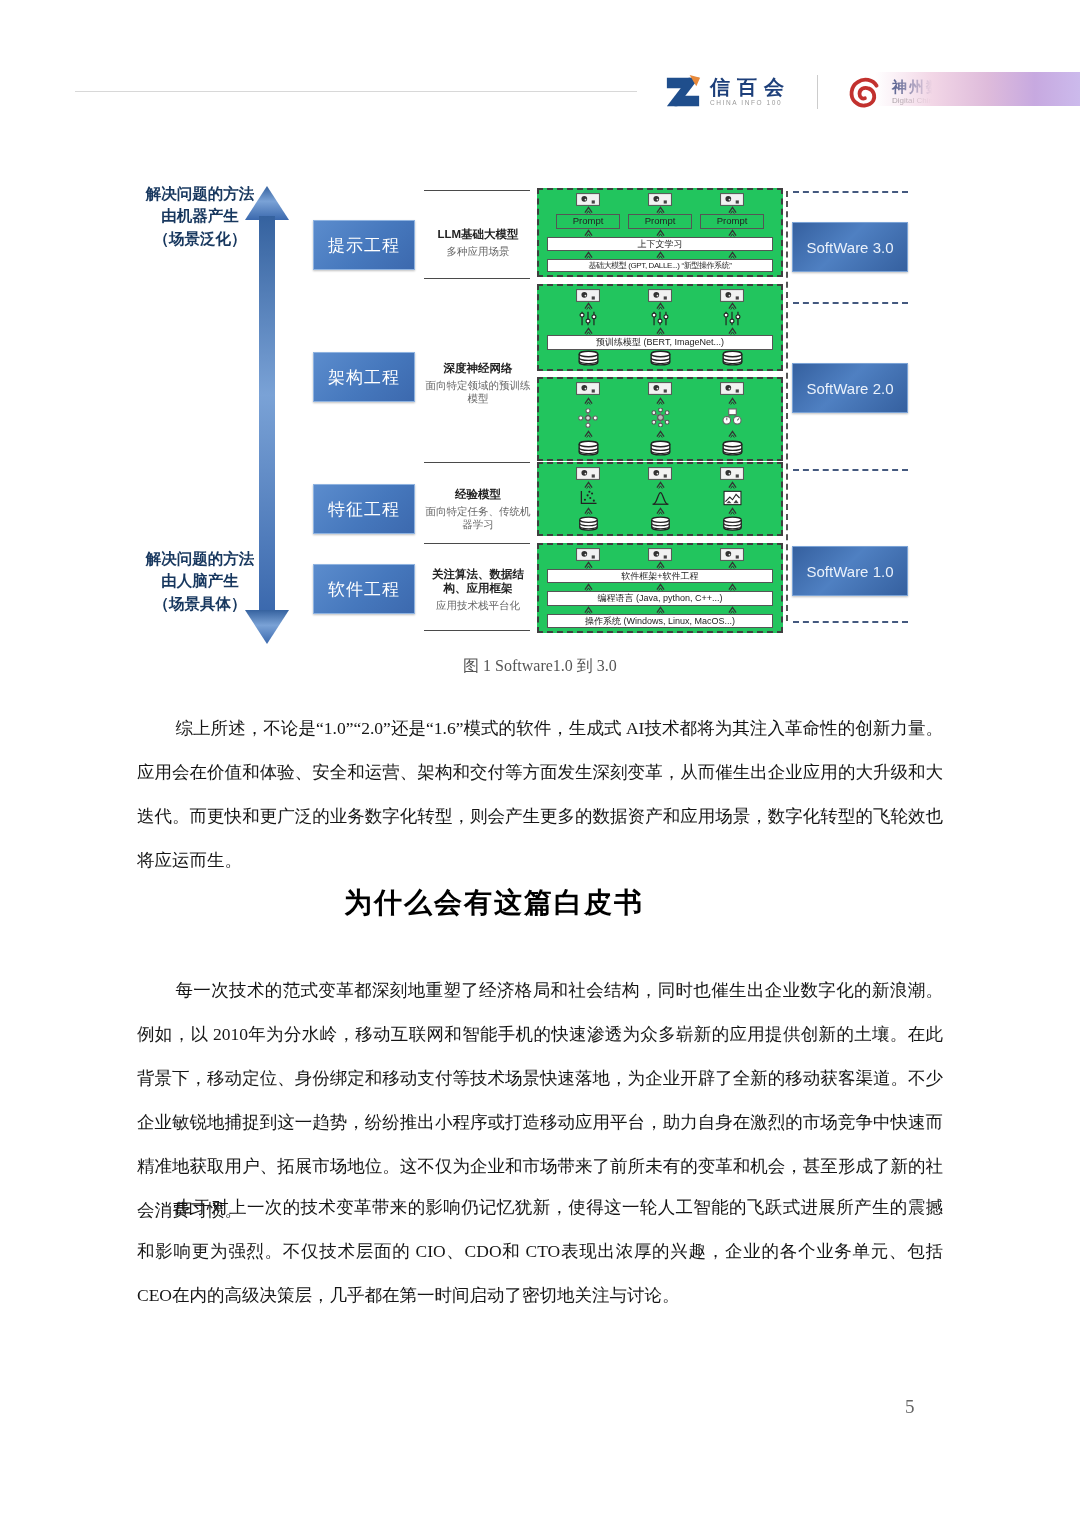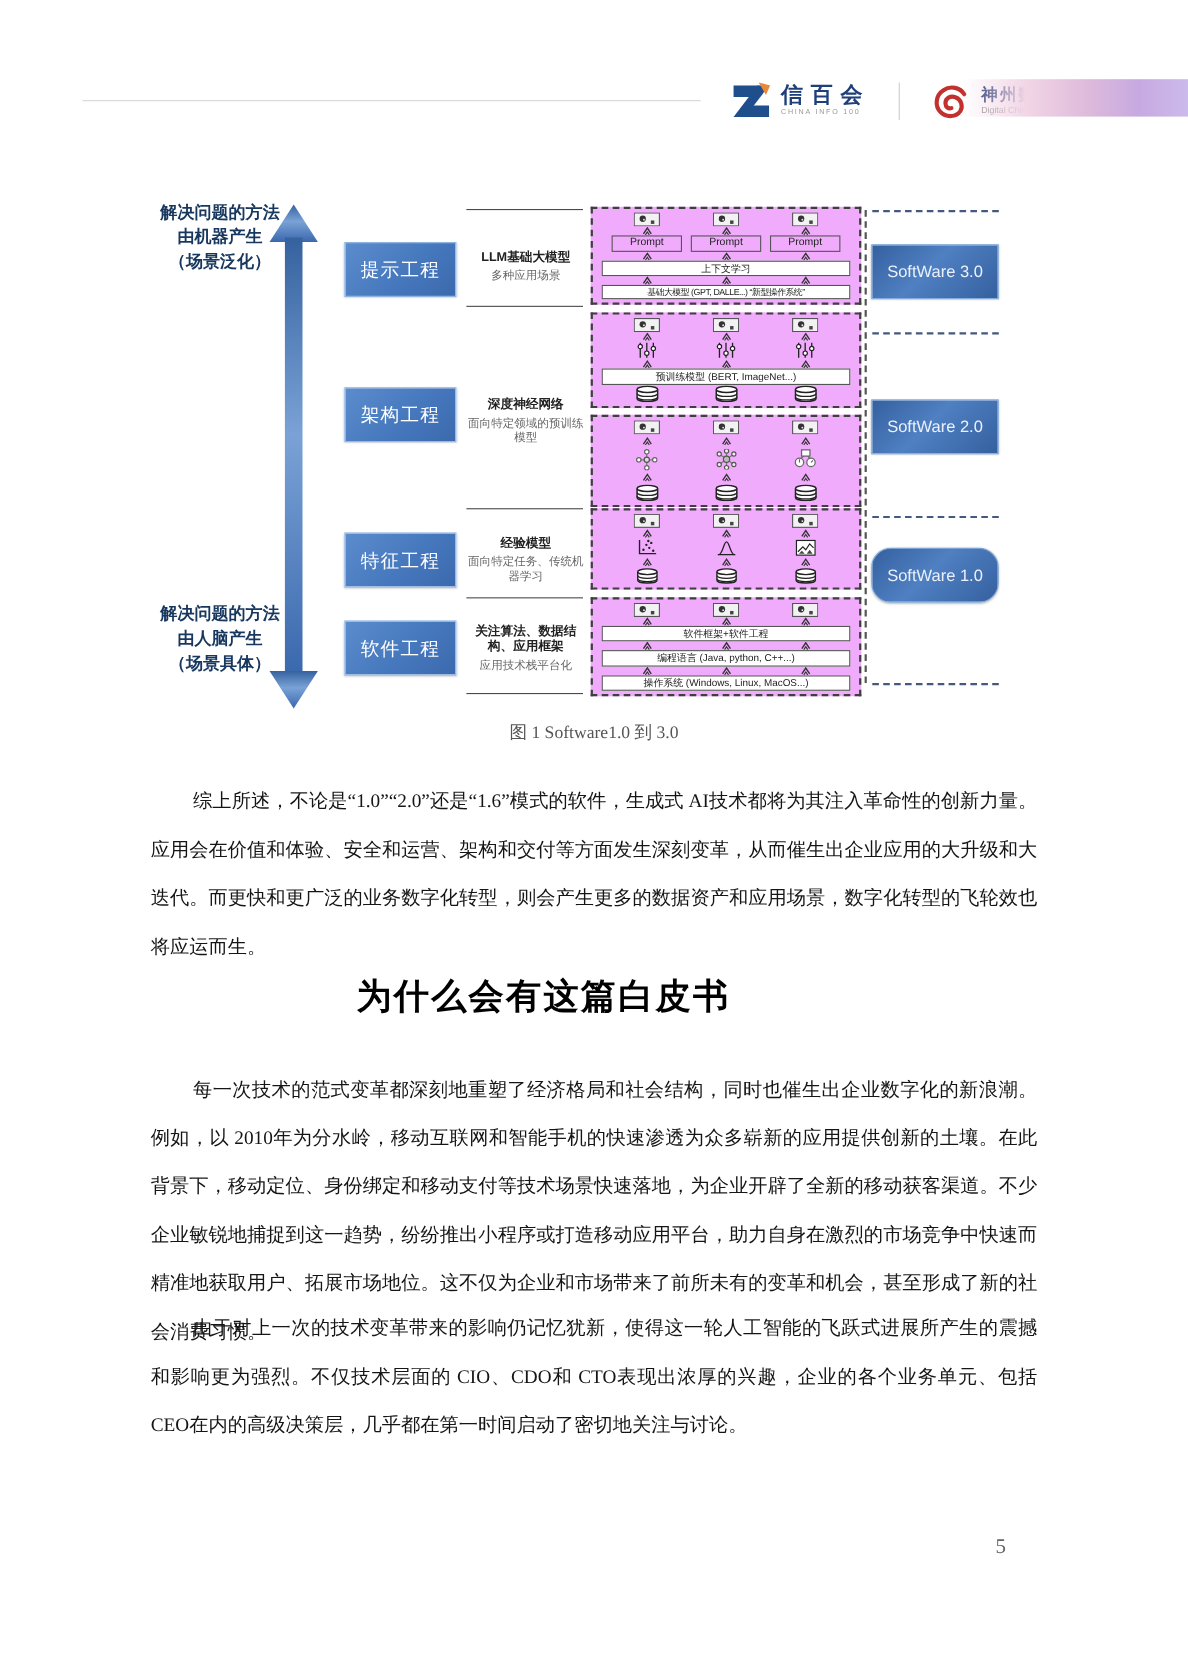--- a/index.html
+++ b/index.html
@@ -21,41 +21,41 @@
   .axis-label{position:absolute;width:120px;text-align:center;font-size:15.5px;font-weight:bold;
     color:#17375e;line-height:1.45;white-space:pre-line;}
   .stage-box{position:absolute;left:313px;width:100px;height:48px;display:flex;align-items:center;justify-content:center;
     background:linear-gradient(135deg,#5b8ccd 0%,#4678bd 55%,#3c69ae 100%);
     border:1px solid #8fb3e0;color:#fff;font-weight:normal;font-size:17px;letter-spacing:1px;
     box-shadow:0 1px 2px rgba(0,0,0,.25);}
   .desc{position:absolute;left:424px;width:108px;text-align:center;}
   .desc .t{font-size:11.5px;font-weight:bold;color:#222;line-height:1.2;}
   .desc .s{font-size:10.5px;color:#666;line-height:1.25;margin-top:3px;}
   .sep{position:absolute;left:424px;width:106px;height:0;border-top:1.5px solid #4a4a4a;}
-  .panel{position:absolute;left:537px;width:246px;border:2px dashed #3f3f3f;background:#f0abfc;box-sizing:border-box;
+  .panel{position:absolute;left:537px;width:246px;border:2px dashed #3f3f3f;background:#22c55e;box-sizing:border-box;
     padding:3px 8px;display:flex;flex-direction:column;justify-content:space-between;}
   .prow{display:flex;justify-content:space-between;align-items:center;padding:0 8px;}
   .pcell{width:66px;display:flex;justify-content:center;align-items:flex-end;}
   .bar{border:1.2px solid #555;background:#fff;text-align:center;font-size:9px;line-height:12px;height:13px;
     color:#222;overflow:hidden;white-space:nowrap;}
   .bar.small{font-size:8px;letter-spacing:-0.4px;}
   .pbox{border:1.2px solid #555;width:62px;height:13px;font-size:9.5px;line-height:12px;text-align:center;color:#222;}
   .vdash{position:absolute;left:786px;top:191px;height:430px;width:0;border-left:2px dashed #555;}
   .hdash{position:absolute;left:793px;width:115px;height:0;border-top:2px dashed #44597f;}
   .sw-box{position:absolute;left:792px;width:114px;height:48px;display:flex;align-items:center;justify-content:center;
     background:linear-gradient(135deg,#35609f 0%,#4f80c2 45%,#35609f 100%);
     border:1px solid #7ba3d6;color:#eaf1fb;font-size:15px;box-shadow:0 1px 2px rgba(0,0,0,.25);}
   .ic{display:block;}
   
   .caption{position:absolute;left:0;top:656px;width:1080px;text-align:center;
     font-family:"Liberation Serif",serif;font-size:16px;color:#555;}
   .body-p{position:absolute;left:137px;width:806px;font-family:"Liberation Serif",serif;
     font-size:17.5px;line-height:44px;text-align:justify;text-indent:2.2em;color:#151515;}
   .h1{position:absolute;left:0;top:884px;width:988px;text-align:center;
-    font-family:"Liberation Serif",serif;font-size:32px;font-weight:bold;color:#000;letter-spacing:2px;}
+    font-family:"Liberation Serif",serif;font-size:28px;font-weight:bold;color:#000;letter-spacing:2px;}
   .pageno{position:absolute;left:905px;top:1396px;font-size:19px;color:#666;font-family:"Liberation Serif",serif;}
 </style>
 </head>
 <body>
 
 <svg width="0" height="0" style="position:absolute">
   <defs>
     <symbol id="i-chip" viewBox="0 0 26 14">
       <rect x="0.6" y="0.6" width="24.8" height="12.8" fill="#f2f2f2" stroke="#555" stroke-width="1.1"></rect>
       <circle cx="9" cy="6.3" r="3.1" fill="#333"></circle>
@@ -622,21 +622,21 @@
     <div class="bar">操作系统 (Windows, Linux, MacOS...)</div>
   </div>
 
   <div class="vdash"></div>
   <div class="hdash" style="top:191px;"></div>
   <div class="hdash" style="top:302px;"></div>
   <div class="hdash" style="top:469px;"></div>
   <div class="hdash" style="top:621px;"></div>
   <div class="sw-box" style="top:222px;">SoftWare 3.0</div>
   <div class="sw-box" style="top:363px;">SoftWare 2.0</div>
-  <div class="sw-box" style="top:498px;border-radius:18px;">SoftWare 1.0</div>
+  <div class="sw-box" style="top:546px;">SoftWare 1.0</div>
 
   <div class="caption">图 1 Software1.0 到 3.0</div>
 
   <p class="body-p" style="top:706px;margin:0;">综上所述，不论是“1.0”“2.0”还是“1.6”模式的软件，生成式 AI技术都将为其注入革命性的创新力量。应用会在价值和体验、安全和运营、架构和交付等方面发生深刻变革，从而催生出企业应用的大升级和大迭代。而更快和更广泛的业务数字化转型，则会产生更多的数据资产和应用场景，数字化转型的飞轮效也将应运而生。</p>
   <div class="h1">为什么会有这篇白皮书</div>
   <p class="body-p" style="top:968px;margin:0;">每一次技术的范式变革都深刻地重塑了经济格局和社会结构，同时也催生出企业数字化的新浪潮。例如，以 2010年为分水岭，移动互联网和智能手机的快速渗透为众多崭新的应用提供创新的土壤。在此背景下，移动定位、身份绑定和移动支付等技术场景快速落地，为企业开辟了全新的移动获客渠道。不少企业敏锐地捕捉到这一趋势，纷纷推出小程序或打造移动应用平台，助力自身在激烈的市场竞争中快速而精准地获取用户、拓展市场地位。这不仅为企业和市场带来了前所未有的变革和机会，甚至形成了新的社会消费习惯。</p>
   <p class="body-p" style="top:1185px;margin:0;">由于对上一次的技术变革带来的影响仍记忆犹新，使得这一轮人工智能的飞跃式进展所产生的震撼和影响更为强烈。不仅技术层面的 CIO、CDO和 CTO表现出浓厚的兴趣，企业的各个业务单元、包括 CEO在内的高级决策层，几乎都在第一时间启动了密切地关注与讨论。</p>
 
   <div class="pageno">5</div>
 </div>

